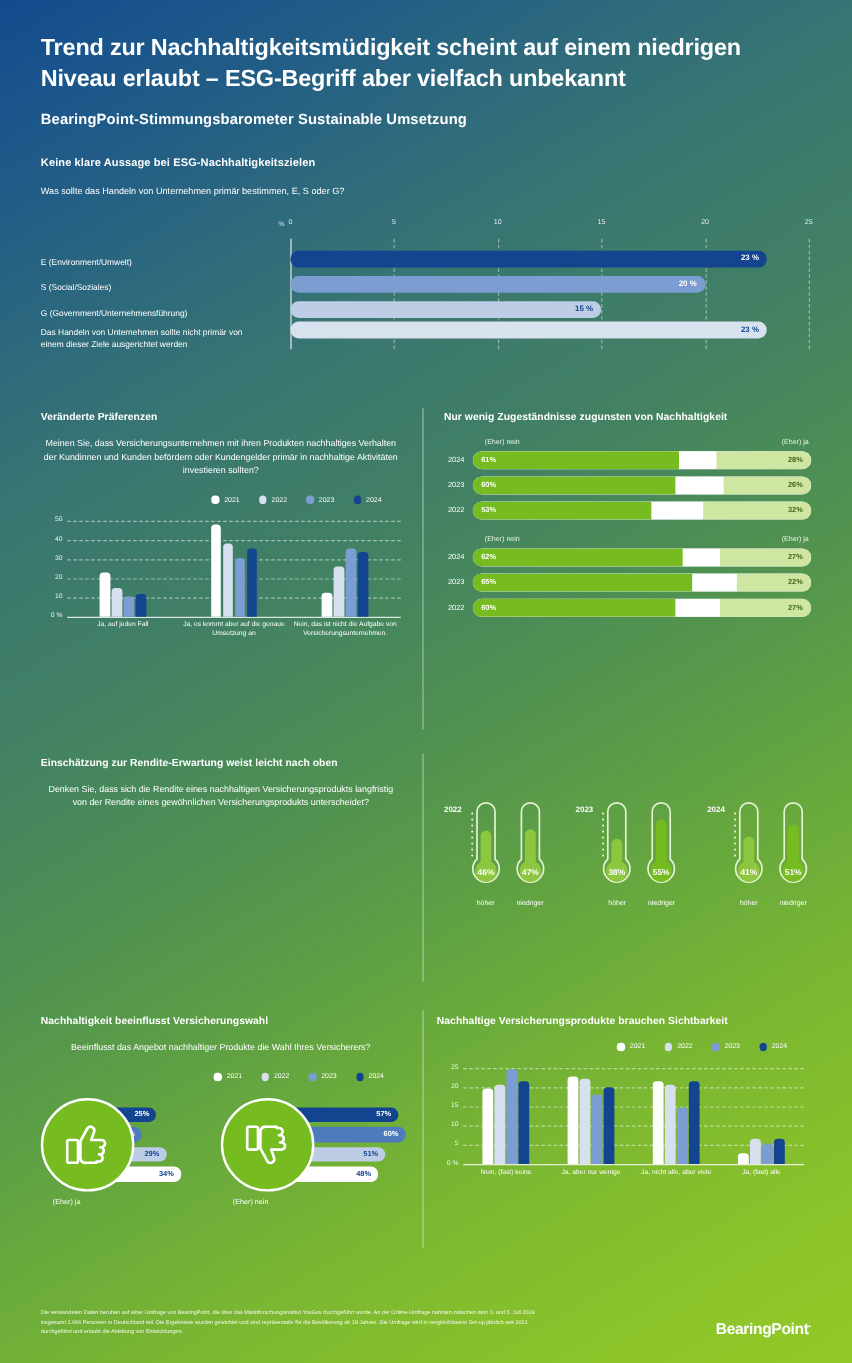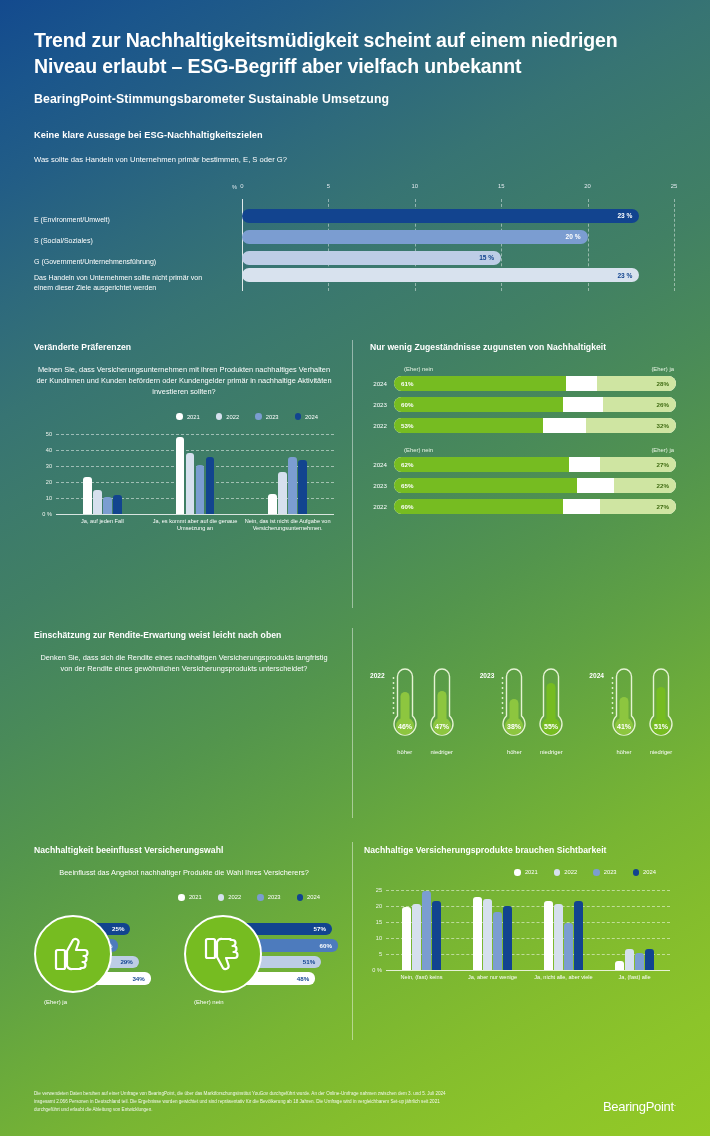--- a/index.html
+++ b/index.html
@@ -155,21 +155,21 @@
     height: 12.5px; border-radius: 6px; margin-bottom: 4px;
     display: flex; align-items: center; justify-content: flex-end;
     padding-right: 6px; font-size: 6.2px; font-weight: 700;
   }
   .tcap { position: absolute; top: 84px; left: 10px; font-size: 6px; }
 
   
   .footer { position: absolute; left: 34px; right: 34px; bottom: 22px;
             display: flex; align-items: flex-end; justify-content: space-between; }
   .fnote { font-size: 4.6px; line-height: 1.75; max-width: 430px; color:#f2f8ec; }
-  .brand { font-size: 13px; font-weight: 400; letter-spacing: -0.3px; }
+  .brand { font-size: 13px; font-weight: 700; letter-spacing: -0.3px; }
   .brand sup { font-size: 9px; }
 </style>
 </head>
 <body>
 
 <div class="page">
 
   <div class="hdr">
     <h1>Trend zur Nachhaltigkeitsmüdigkeit scheint auf einem niedrigen Niveau erlaubt – ESG-Begriff aber vielfach unbekannt</h1>
     <h2>BearingPoint-Stimmungsbarometer Sustainable Umsetzung</h2>

